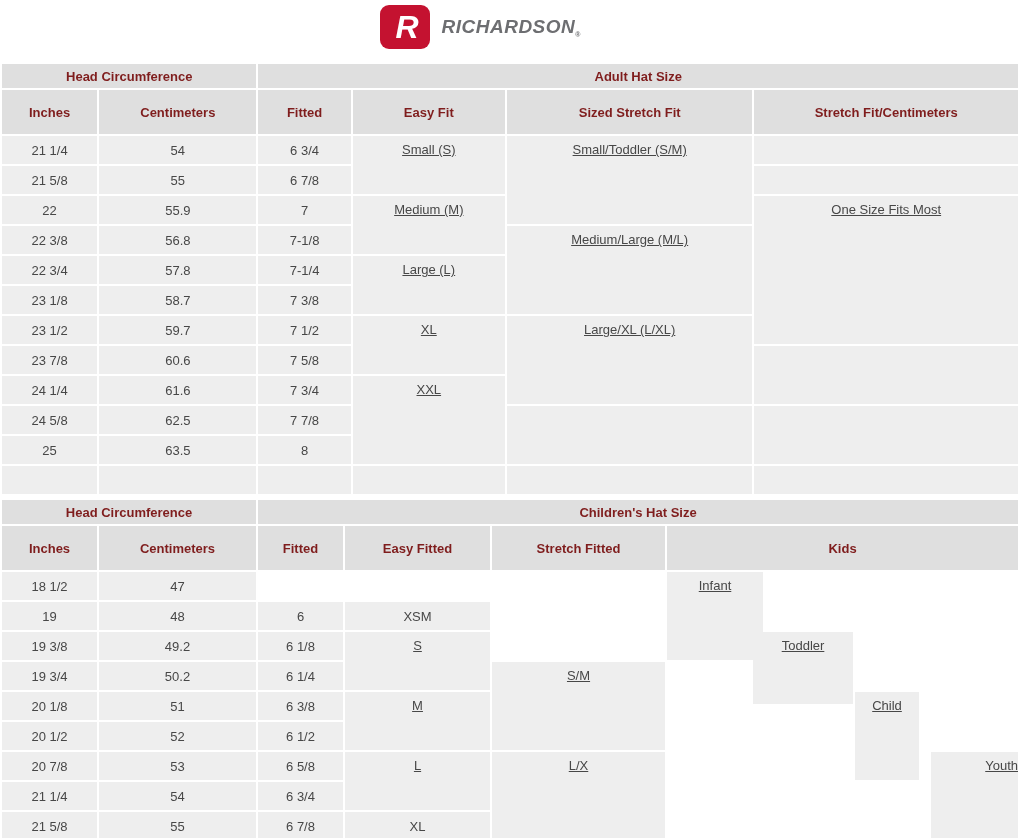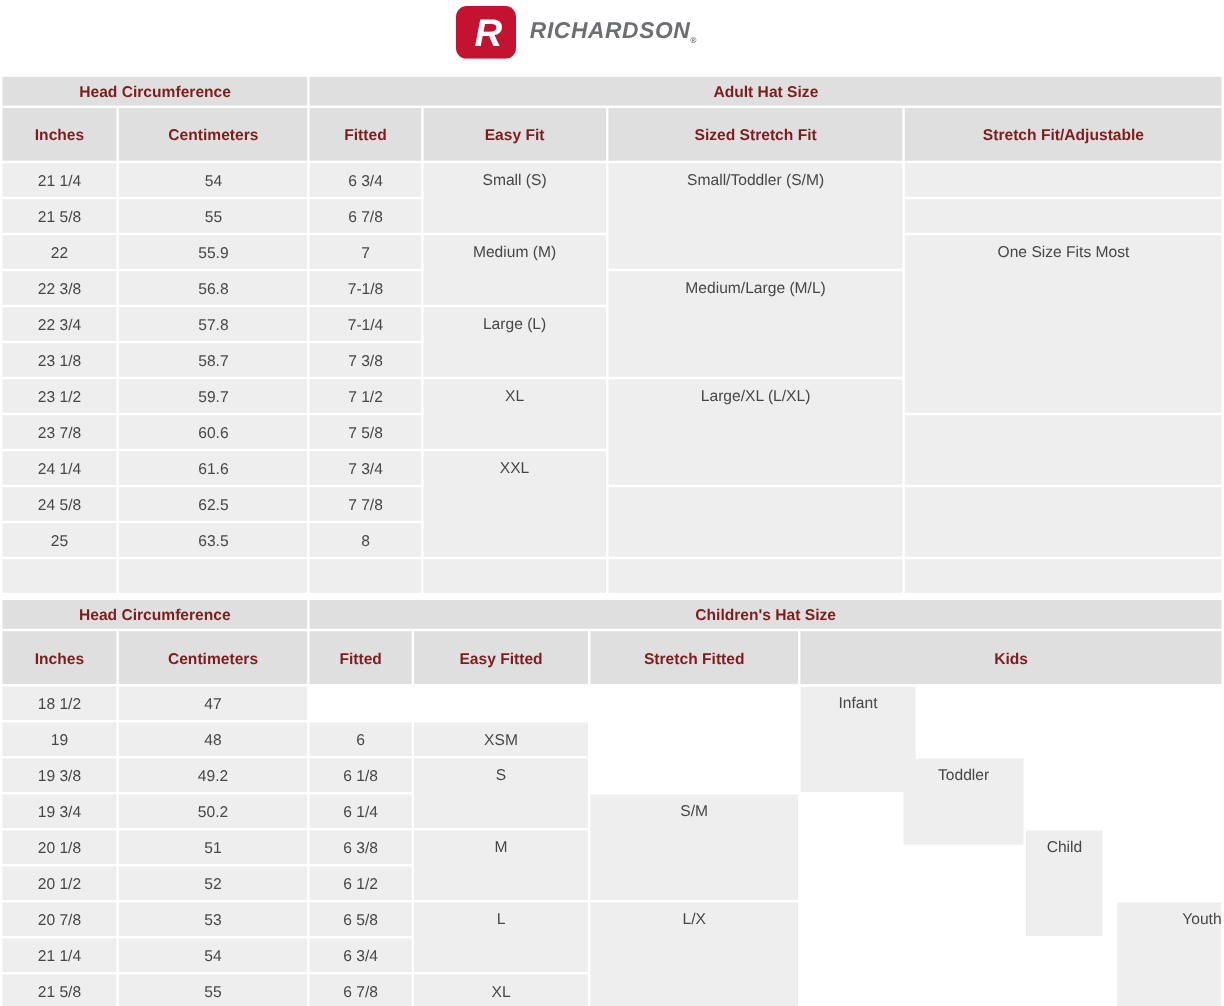--- a/index.html
+++ b/index.html
@@ -54,21 +54,21 @@
   }
   .size-table .group-row th { height: 24px; }
   .size-table .head-row th  { height: 44px; }
   .size-table td {
     background: #eeeeee;
     color: #474747;
     height: 28px;
   }
   .size-table td.blank { background: #ffffff; }
   .size-table td.vtop { vertical-align: top; }
-  .lh { display: block; line-height: 28px; white-space: nowrap; }
+  .lh { display: block; line-height: 28px; white-space: nowrap; text-decoration: underline; }
   
   td.kids-col { position: relative; background: #ffffff; }
   .kid-box {
     position: absolute;
     background: #eeeeee;
     color: #474747;
     font-size: 13px;
     text-align: center;
   }
   .kid-box .lh { line-height: 28px; }
@@ -111,21 +111,21 @@
         <tr class="group-row">
       <th colspan="2">Head Circumference</th>
       <th colspan="4">Adult Hat Size</th>
     </tr>
     <tr class="head-row">
       <th>Inches</th>
       <th>Centimeters</th>
       <th>Fitted</th>
       <th>Easy Fit</th>
       <th>Sized Stretch Fit</th>
-      <th>Stretch Fit/Adjustable</th>
+      <th>Stretch Fit/Centimeters</th>
     </tr>
     <tr>
       <td>21 1/4</td>
       <td>54</td>
       <td>6 3/4</td>
       <td class="vtop" rowspan="2">
             <span class="lh">Small (S)</span>
           </td>
       <td class="vtop" rowspan="3">
             <span class="lh">Small/Toddler (S/M)</span>

